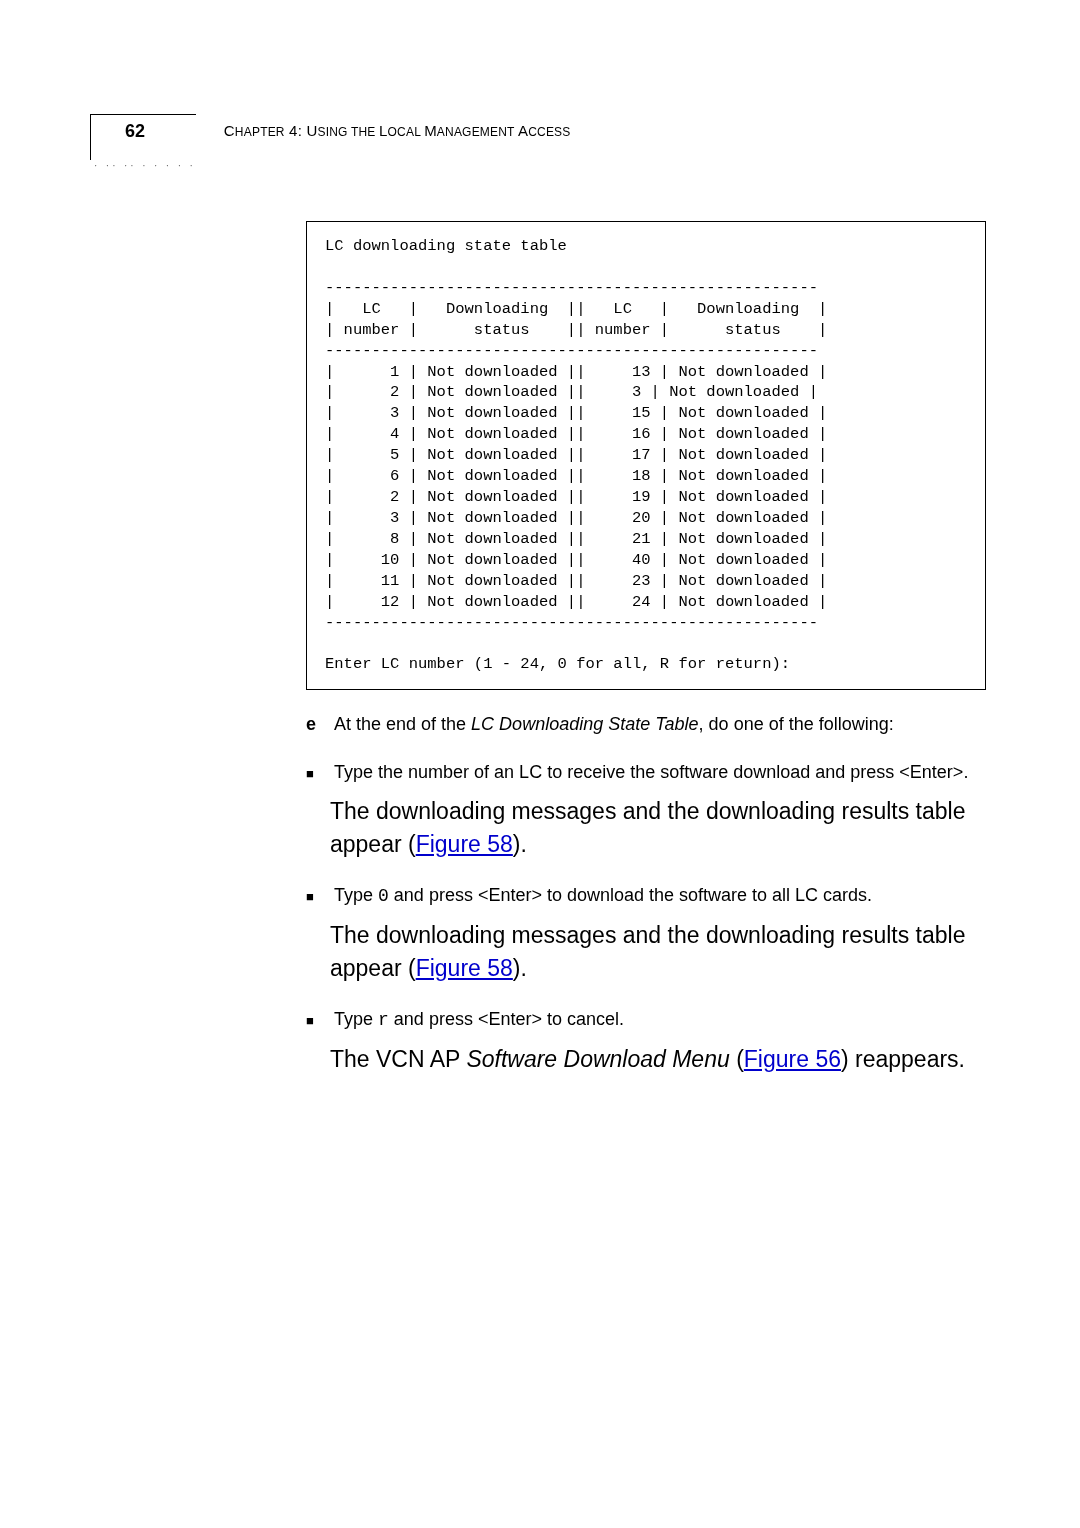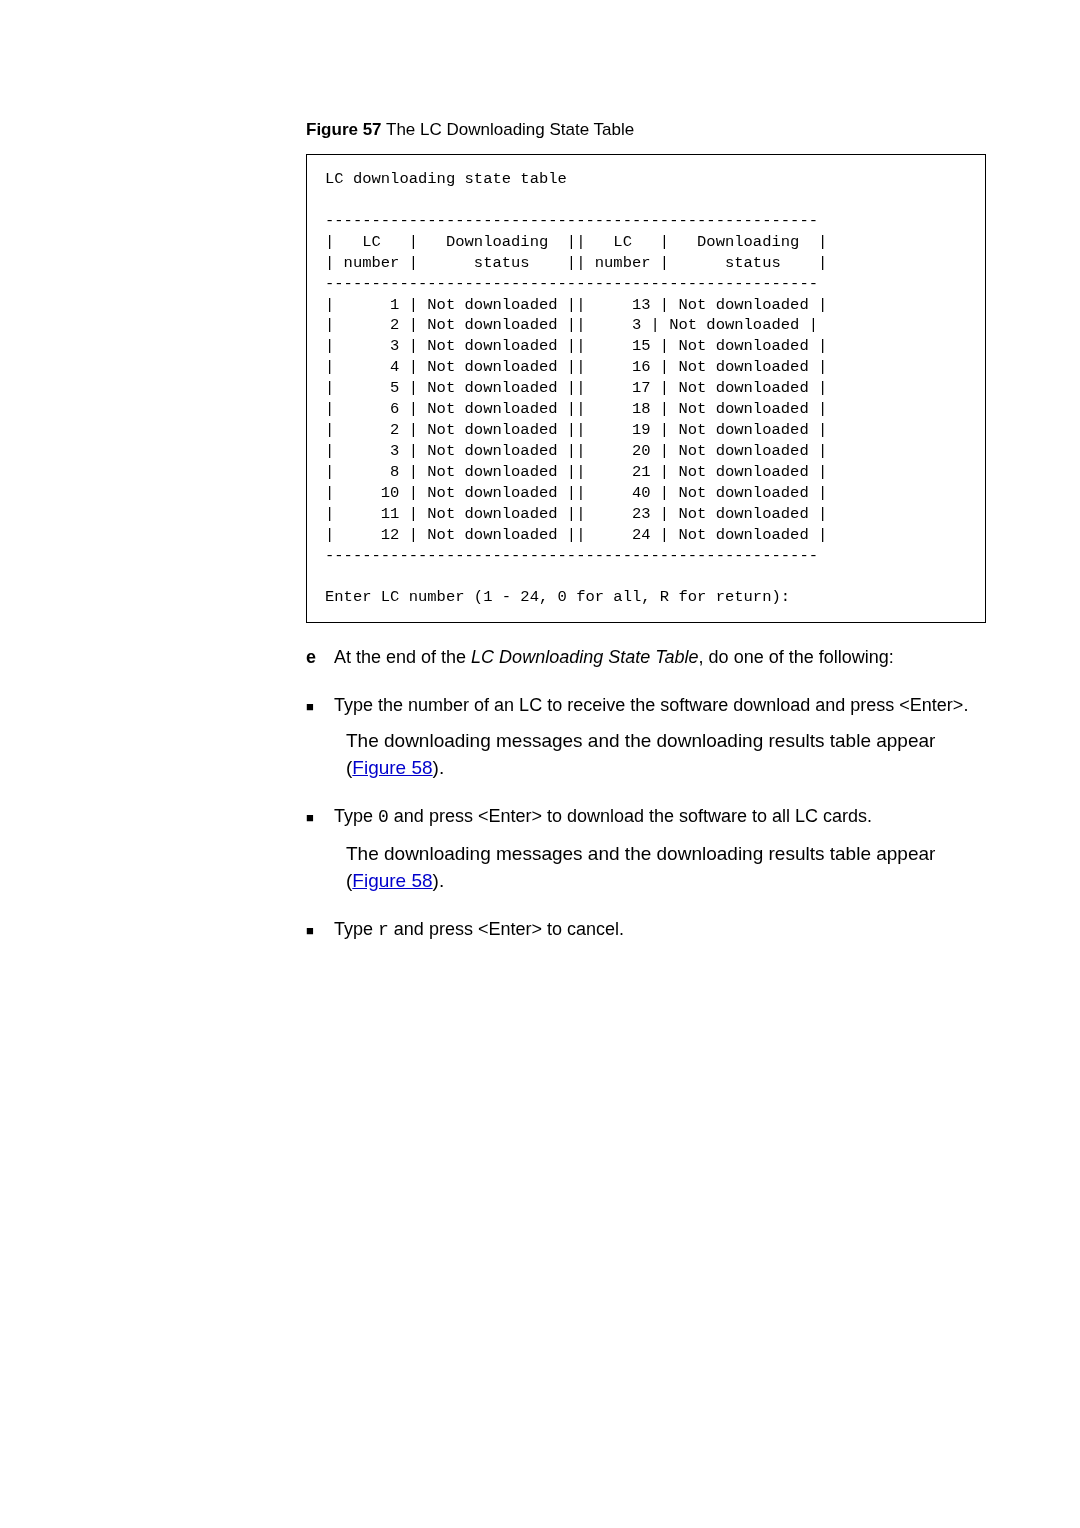--- a/index.html
+++ b/index.html
@@ -85,41 +85,47 @@
     font-size: 13px;
     padding-top: 5px;
   }
   .step-body {
     flex: 1;
   }
   .step-body i { font-style: italic; }
   .mono { font-family: "Courier New", Courier, monospace; }
   .sub {
     font-family: Arial, Helvetica, sans-serif;
-    font-size: 19px;
+    font-size: 23px;
     line-height: 1.42;
     margin-top: 10px;
-    margin-left: 40px;
+    margin-left: 24px;
   }
   .link {
     color: #0000cc;
     text-decoration: underline;
   }
 </style>
 </head>
 <body>
 
 <div class="page">
 
+  <div class="header-row">
+    <div>
+      <div class="page-num-box">62</div>
+      <div class="dots">· ·· ·· · · · · ·</div>
+    </div>
+    <div class="chapter-title">
+      <span>C</span><span style="font-size:12px">HAPTER</span><span> 4: U</span><span style="font-size:12px">SING THE </span><span>L</span><span style="font-size:12px">OCAL </span><span>M</span><span style="font-size:12px">ANAGEMENT </span><span>A</span><span style="font-size:12px">CCESS</span>
+    </div>
+  </div>
 
   <div class="content">
 
-    <div class="fig-caption">
-      <b>Figure 57</b><span>   The LC Downloading State Table</span>
-    </div>
 
     <div class="code-frame"><span>LC downloading state table</span>
 
 <span>-----------------------------------------------------</span>
 <span>|   LC   |   Downloading  ||   LC   |   Downloading  |</span>
 <span>| number |      status    || number |      status    |</span>
 <span>-----------------------------------------------------</span>
 <span>|      1 | Not downloaded ||     13 | Not downloaded |</span>
 <span>|      2 | Not downloaded ||     3 | Not downloaded |</span>
 <span>|      3 | Not downloaded ||     15 | Not downloaded |</span>
@@ -160,15 +166,18 @@
     <div class="sub">
       <span>The downloading messages and the downloading results table appear (</span><span class="link">Figure 58</span><span>).</span>
     </div>
 
     <div class="step">
       <div class="bullet-label">■</div>
       <div class="step-body">
         <span>Type </span><span class="mono">r</span><span> and press &lt;Enter&gt; to cancel.</span>
       </div>
     </div>
+    <div class="sub">
+      <span>The VCN AP </span><i>Software Download Menu</i><span> (</span><span class="link">Figure 56</span><span>) reappears.</span>
+    </div>
 
   </div>
 </div>
 
 </body></html>

